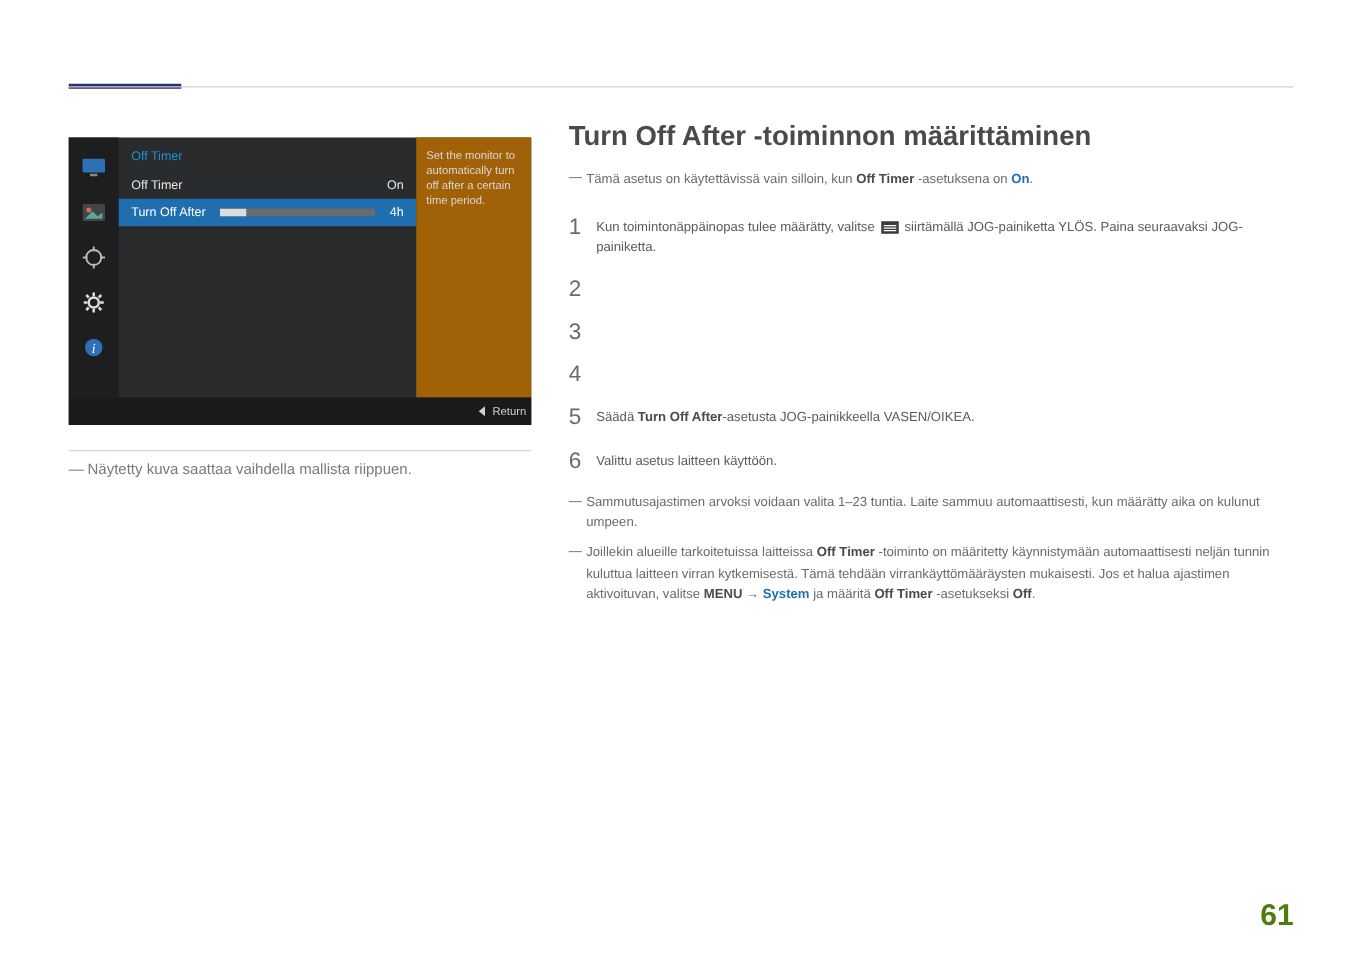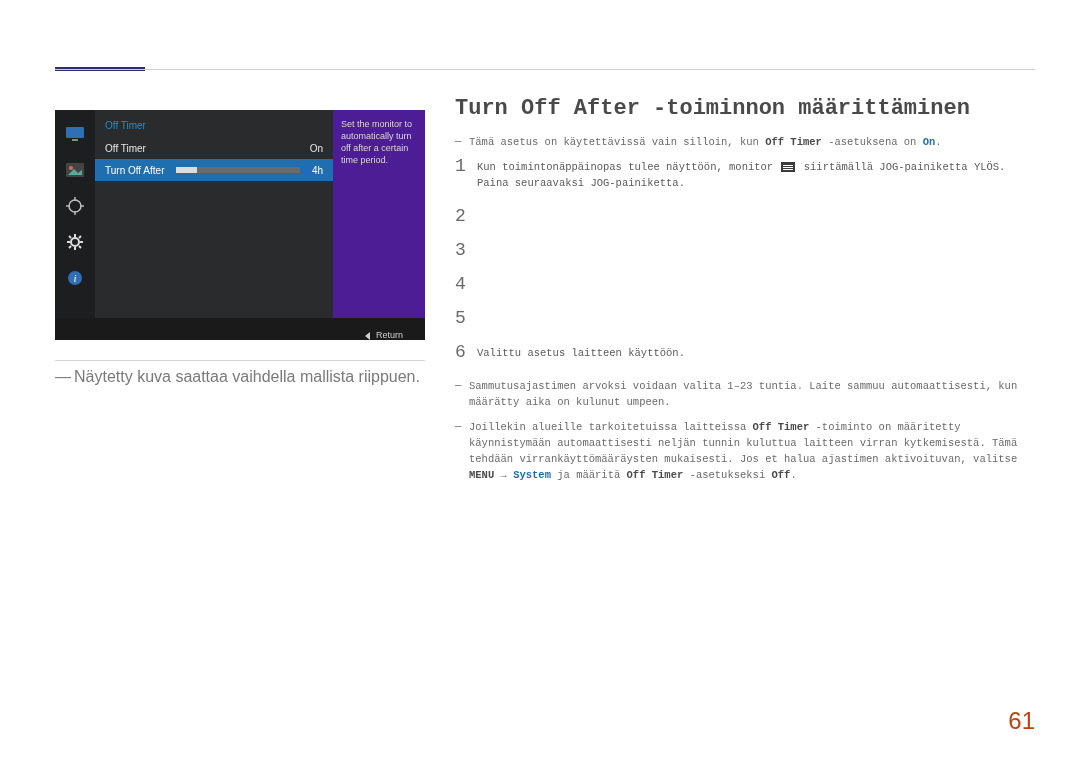--- a/index.html
+++ b/index.html
@@ -95,33 +95,33 @@
     position: relative;
   }
   .osd-slider .fill {
     position: absolute;
     left: 0; top: 0; bottom: 0;
     width: 17%;
     background: #dcdcdc;
   }
   .osd-help {
     width: 92px;
-    background: #4c1d95;
+    background: #a16207;
     color: #d8d8d8;
     font-size: 9px;
     line-height: 1.35;
     padding: 8px 8px;
   }
   .osd-footer {
     height: 22px;
     background: #1a1a1b;
     display: flex;
     justify-content: flex-end;
-    align-items: flex-end;
-    padding: 0 22px;
+    align-items: center;
+    padding: 0 4px;
     color: #cfcfcf;
     font-size: 9px;
   }
   .osd-footer .tri {
     width: 0; height: 0;
     border-top: 4px solid transparent;
     border-bottom: 4px solid transparent;
     border-right: 5px solid #cfcfcf;
     margin-right: 6px;
   }
@@ -130,43 +130,42 @@
     top: 360px;
     left: 55px;
     width: 370px;
     height: 1px;
     background: #d6d6d6;
   }
   .osd-caption {
     position: absolute;
     top: 368px;
     left: 55px;
-    font-size: 16px;
+    font-size: 12px;
     color: #7a7a7a;
   }
   .osd-caption .dash { margin-right: 3px; }
 
   
   .content {
     position: absolute;
     top: 96px;
     left: 455px;
     right: 45px;
-    font-family: Liberation Mono, monospace;
   }
   .content h1 {
     font-size: 22px;
     font-weight: 600;
     color: #4a4a4a;
     margin-bottom: 14px;
   }
   .note-line {
     font-size: 10.5px;
     color: #6a6a6a;
-    margin-bottom: 6px;
+    margin-bottom: 20px;
     line-height: 1.5;
     padding-left: 14px;
     position: relative;
   }
   .note-line::before {
     content: "―";
     position: absolute;
     left: 0;
     top: -1px;
     color: #6a6a6a;
@@ -227,25 +226,25 @@
   }
   .footnote::before {
     content: "―";
     position: absolute;
     left: 0;
     top: -1px;
   }
 
   .page-num {
     position: absolute;
-    bottom: 28px;
+    bottom: 16px;
     right: 45px;
     font-size: 24px;
-    color: #c2410c;
-    font-weight: 400;
+    color: #4d7c0f;
+    font-weight: 700;
   }
 </style>
 </head>
 <body>
 
 <div class="top-bar"></div>
 <div class="top-rule"></div>
 
 <div class="osd">
   <div class="osd-body">
@@ -327,34 +326,37 @@
   <h1>Turn Off After -toiminnon määrittäminen</h1>
 
   <div class="note-line">
     <span>Tämä asetus on käytettävissä vain silloin, kun </span><span class="em-bold">Off Timer</span><span> -asetuksena on </span><span class="em-blue">On</span><span>.</span>
   </div>
 
   <ol class="steps">
     <li class="step">
       <span class="step-num">1</span>
       <span class="step-txt">
-        <span>Kun toimintonäppäinopas tulee näyttöön, monitor </span><span class="menu-icon"></span><span> siirtämällä JOG-painiketta YLÖS. Paina seuraavaksi JOG-painiketta.</span>
+        <span>Kun toimintonäppäinopas tulee määrätty, valitse </span><span class="menu-icon"></span><span> siirtämällä JOG-painiketta YLÖS. Paina seuraavaksi JOG-painiketta.</span>
       </span>
     </li>
     <li class="step">
       <span class="step-num">2</span>
     </li>
     <li class="step">
       <span class="step-num">3</span>
     </li>
     <li class="step">
       <span class="step-num">4</span>
     </li>
     <li class="step">
       <span class="step-num">5</span>
+      <span class="step-txt">
+        <span>Säädä </span><span class="em-bold">Turn Off After</span><span>-asetusta JOG-painikkeella VASEN/OIKEA.</span>
+      </span>
     </li>
     <li class="step">
       <span class="step-num">6</span>
       <span class="step-txt">
         <span>Valittu asetus laitteen käyttöön.</span>
       </span>
     </li>
   </ol>
 
   <div class="footnotes">

